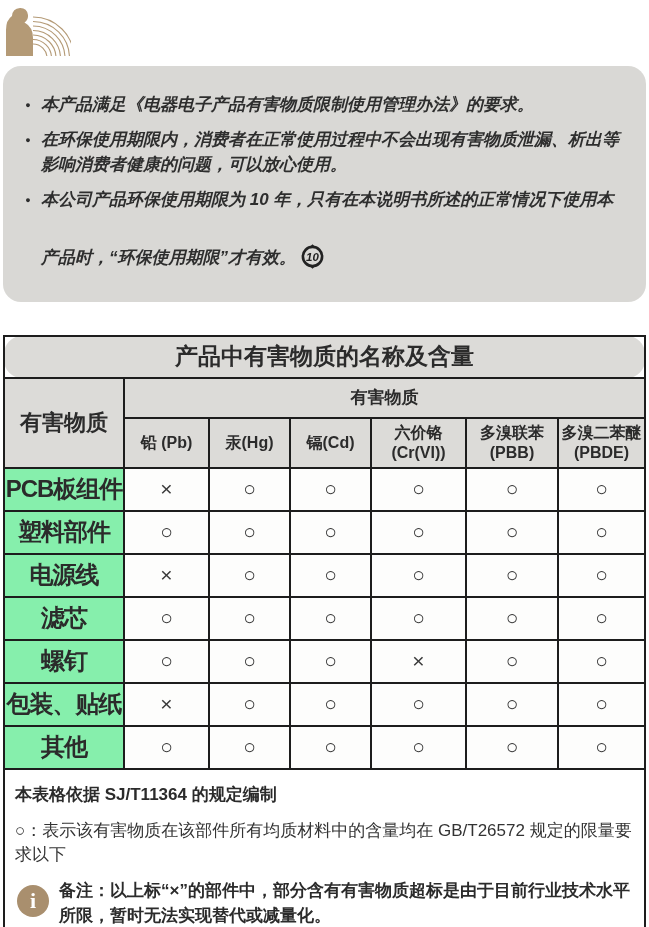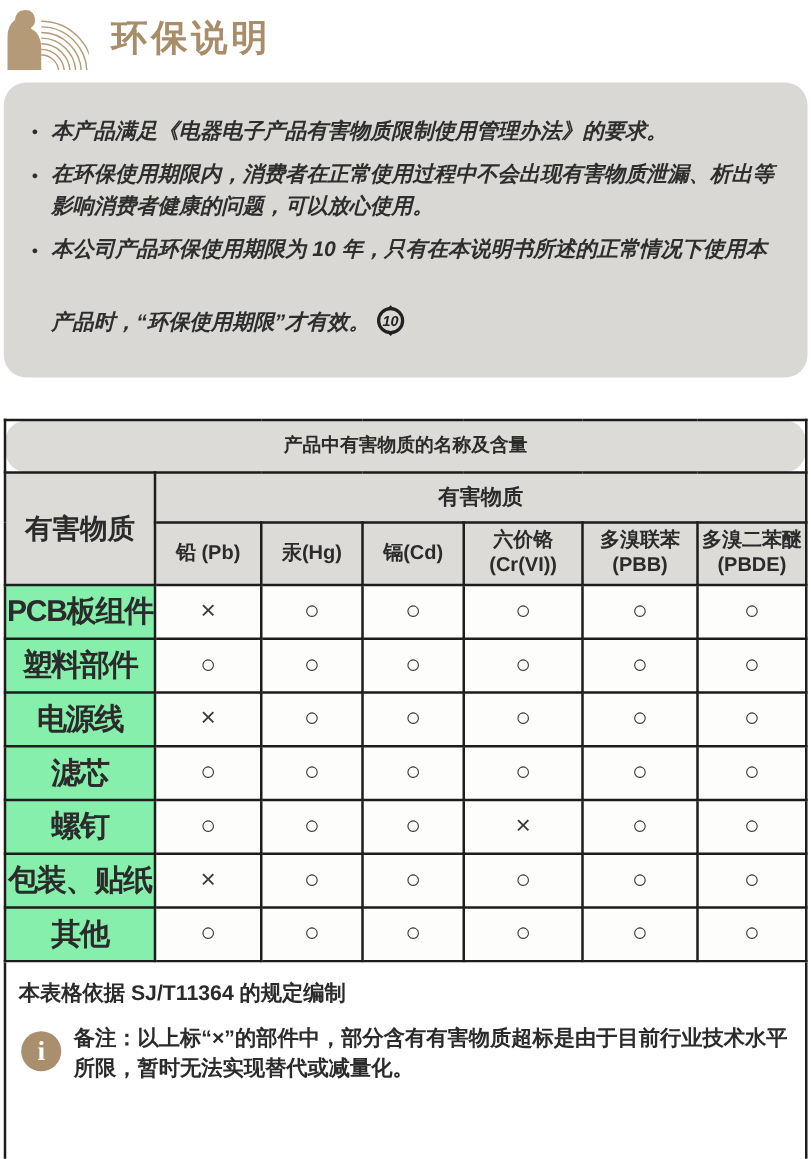--- a/index.html
+++ b/index.html
@@ -44,21 +44,21 @@
     width: 100%; margin-top: 33px;
     border-collapse: collapse;
     table-layout: fixed;
   }
   .haz-table th, .haz-table td {
     border: 2.5px solid #1d1d1d;
     text-align: center; vertical-align: middle;
     padding: 0;
   }
   .haz-table .cell-head { background: #dcdbd8; }
-  .table-title-cell { height: 42px; font-size: 15px; font-weight: 700; border-radius: 18px; }
+  .table-title-cell { height: 42px; font-size: 23px; font-weight: 700; border-radius: 18px; }
   .part-col-header { font-size: 22px; font-weight: 700; }
   .group-header-cell { height: 40px; font-size: 17px; font-weight: 700; margin-top: 24px; }
   .sub-header-cell { height: 50px; font-size: 16px; font-weight: 700; line-height: 1.2; white-space: pre-line; }
   .part-cell { background: #86efac; height: 43px; font-size: 24px; font-weight: 700; letter-spacing: -1px; }
   .symbol-cell { background: #fdfdfc; font-size: 21px; font-weight: 400; color: #3a3a3a; }
 
   
   .notes-box {
     border: 2.5px solid #1d1d1d; border-top: none;
     background: #ffffff;
@@ -89,21 +89,20 @@
         <path d="M30 38 A14 14 0 0 1 44 52"></path>
         <path d="M30 33.5 A18.5 18.5 0 0 1 48.5 52"></path>
         <path d="M30 29 A23 23 0 0 1 53 52"></path>
         <path d="M30 24.5 A27.5 27.5 0 0 1 57.5 52"></path>
         <path d="M30 20 A32 32 0 0 1 62 52"></path>
         <path d="M30 15.5 A36.5 36.5 0 0 1 66.5 52"></path>
         <path d="M30 11 A41 41 0 0 1 71 52"></path>
       </g>
       <path fill="#b49a76" d="M3 50 L3 24 Q3 14 9 10 Q9.5 2.5 17 2 Q24 1.8 25 9 Q25.5 14 21.5 16.5 Q30 21 30 32 L30 50 Z"></path>
     </svg>
-    <h1 class="page-title">环保说明</h1>
   </div>
 
   <div class="notice-box">
     <div id="bullet-list">
         <div class="bullet-item">
           <span class="bullet-dot" style="font-size: 9px; padding-top: 7px;">●</span>
           <span class="bullet-text">本产品满足《电器电子产品有害物质限制使用管理办法》的要求。</span>
         </div>
         <div class="bullet-item">
           <span class="bullet-dot" style="font-size: 9px; padding-top: 7px;">●</span>
@@ -213,19 +212,20 @@
           <td class="symbol-cell">○</td>
           <td class="symbol-cell">○</td>
           <td class="symbol-cell">○</td>
           <td class="symbol-cell">○</td>
         </tr>
       </tbody>
   </table>
 
   <div class="notes-box">
     <p class="note-basis">本表格依据 SJ/T11364 的规定编制</p>
+    <p class="note-line">○：表示该有害物质在该部件所有均质材料中的含量均在 GB/T26572 规定的限量要求以下</p>
     <div class="remark-row">
       <span class="remark-icon">i</span>
       <p class="remark-text" style="margin:0;">备注：以上标“×”的部件中，部分含有有害物质超标是由于目前行业技术水平所限，暂时无法实现替代或减量化。</p>
     </div>
   </div>
 
 </div>
 
 </body></html>

